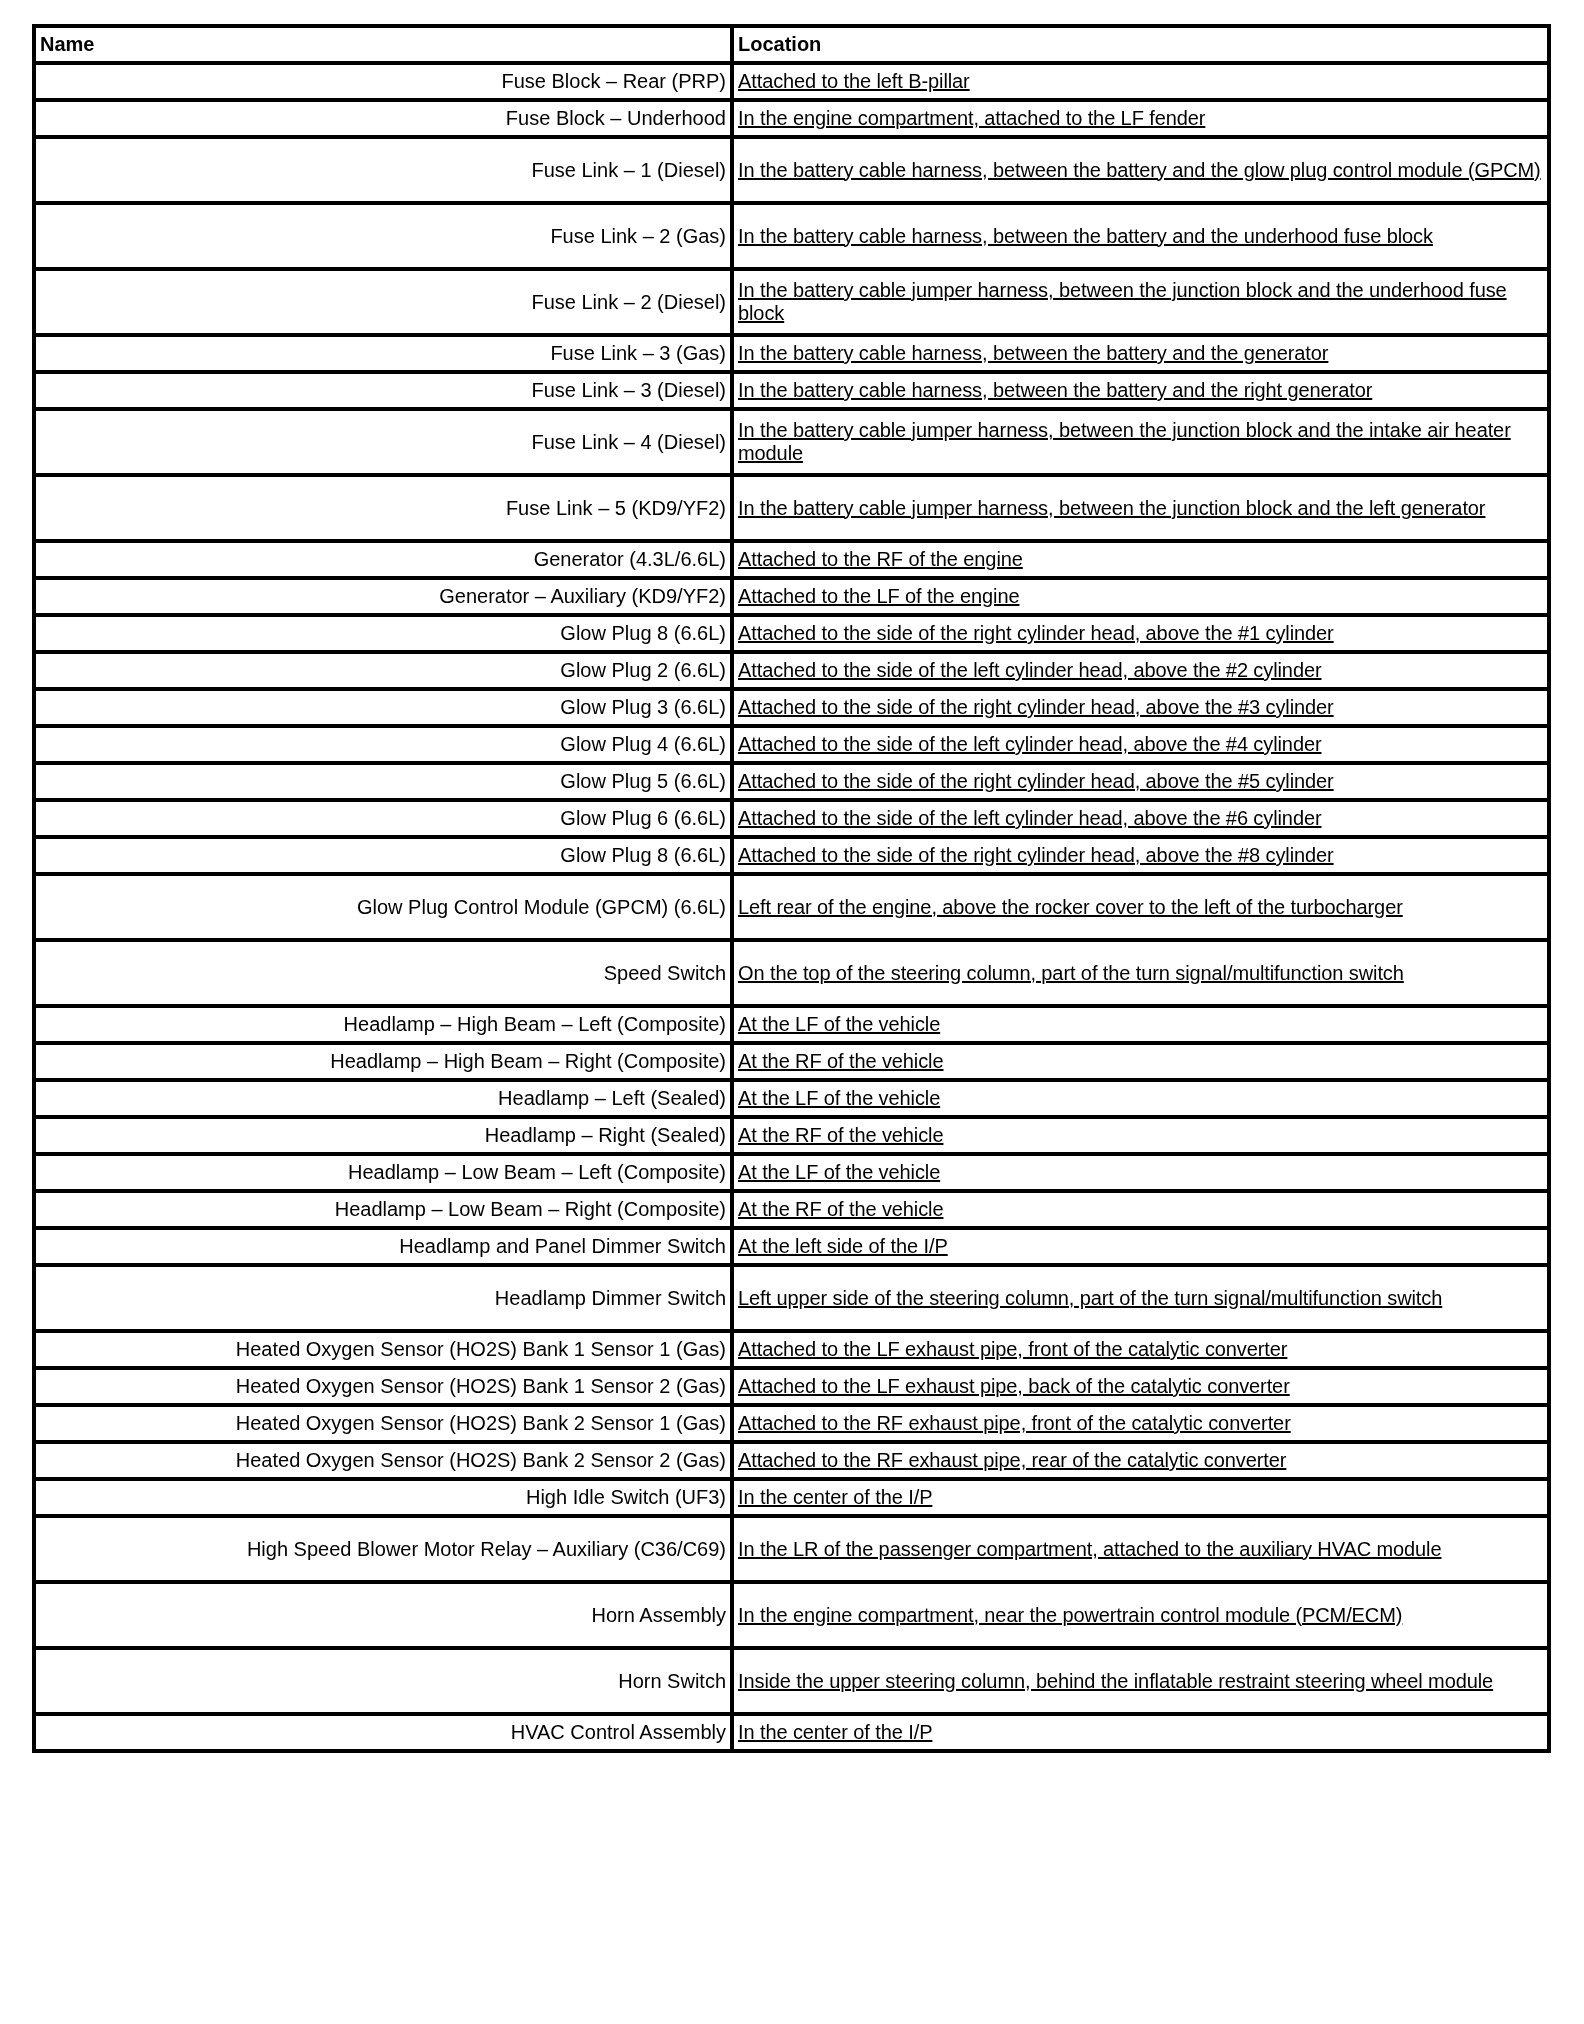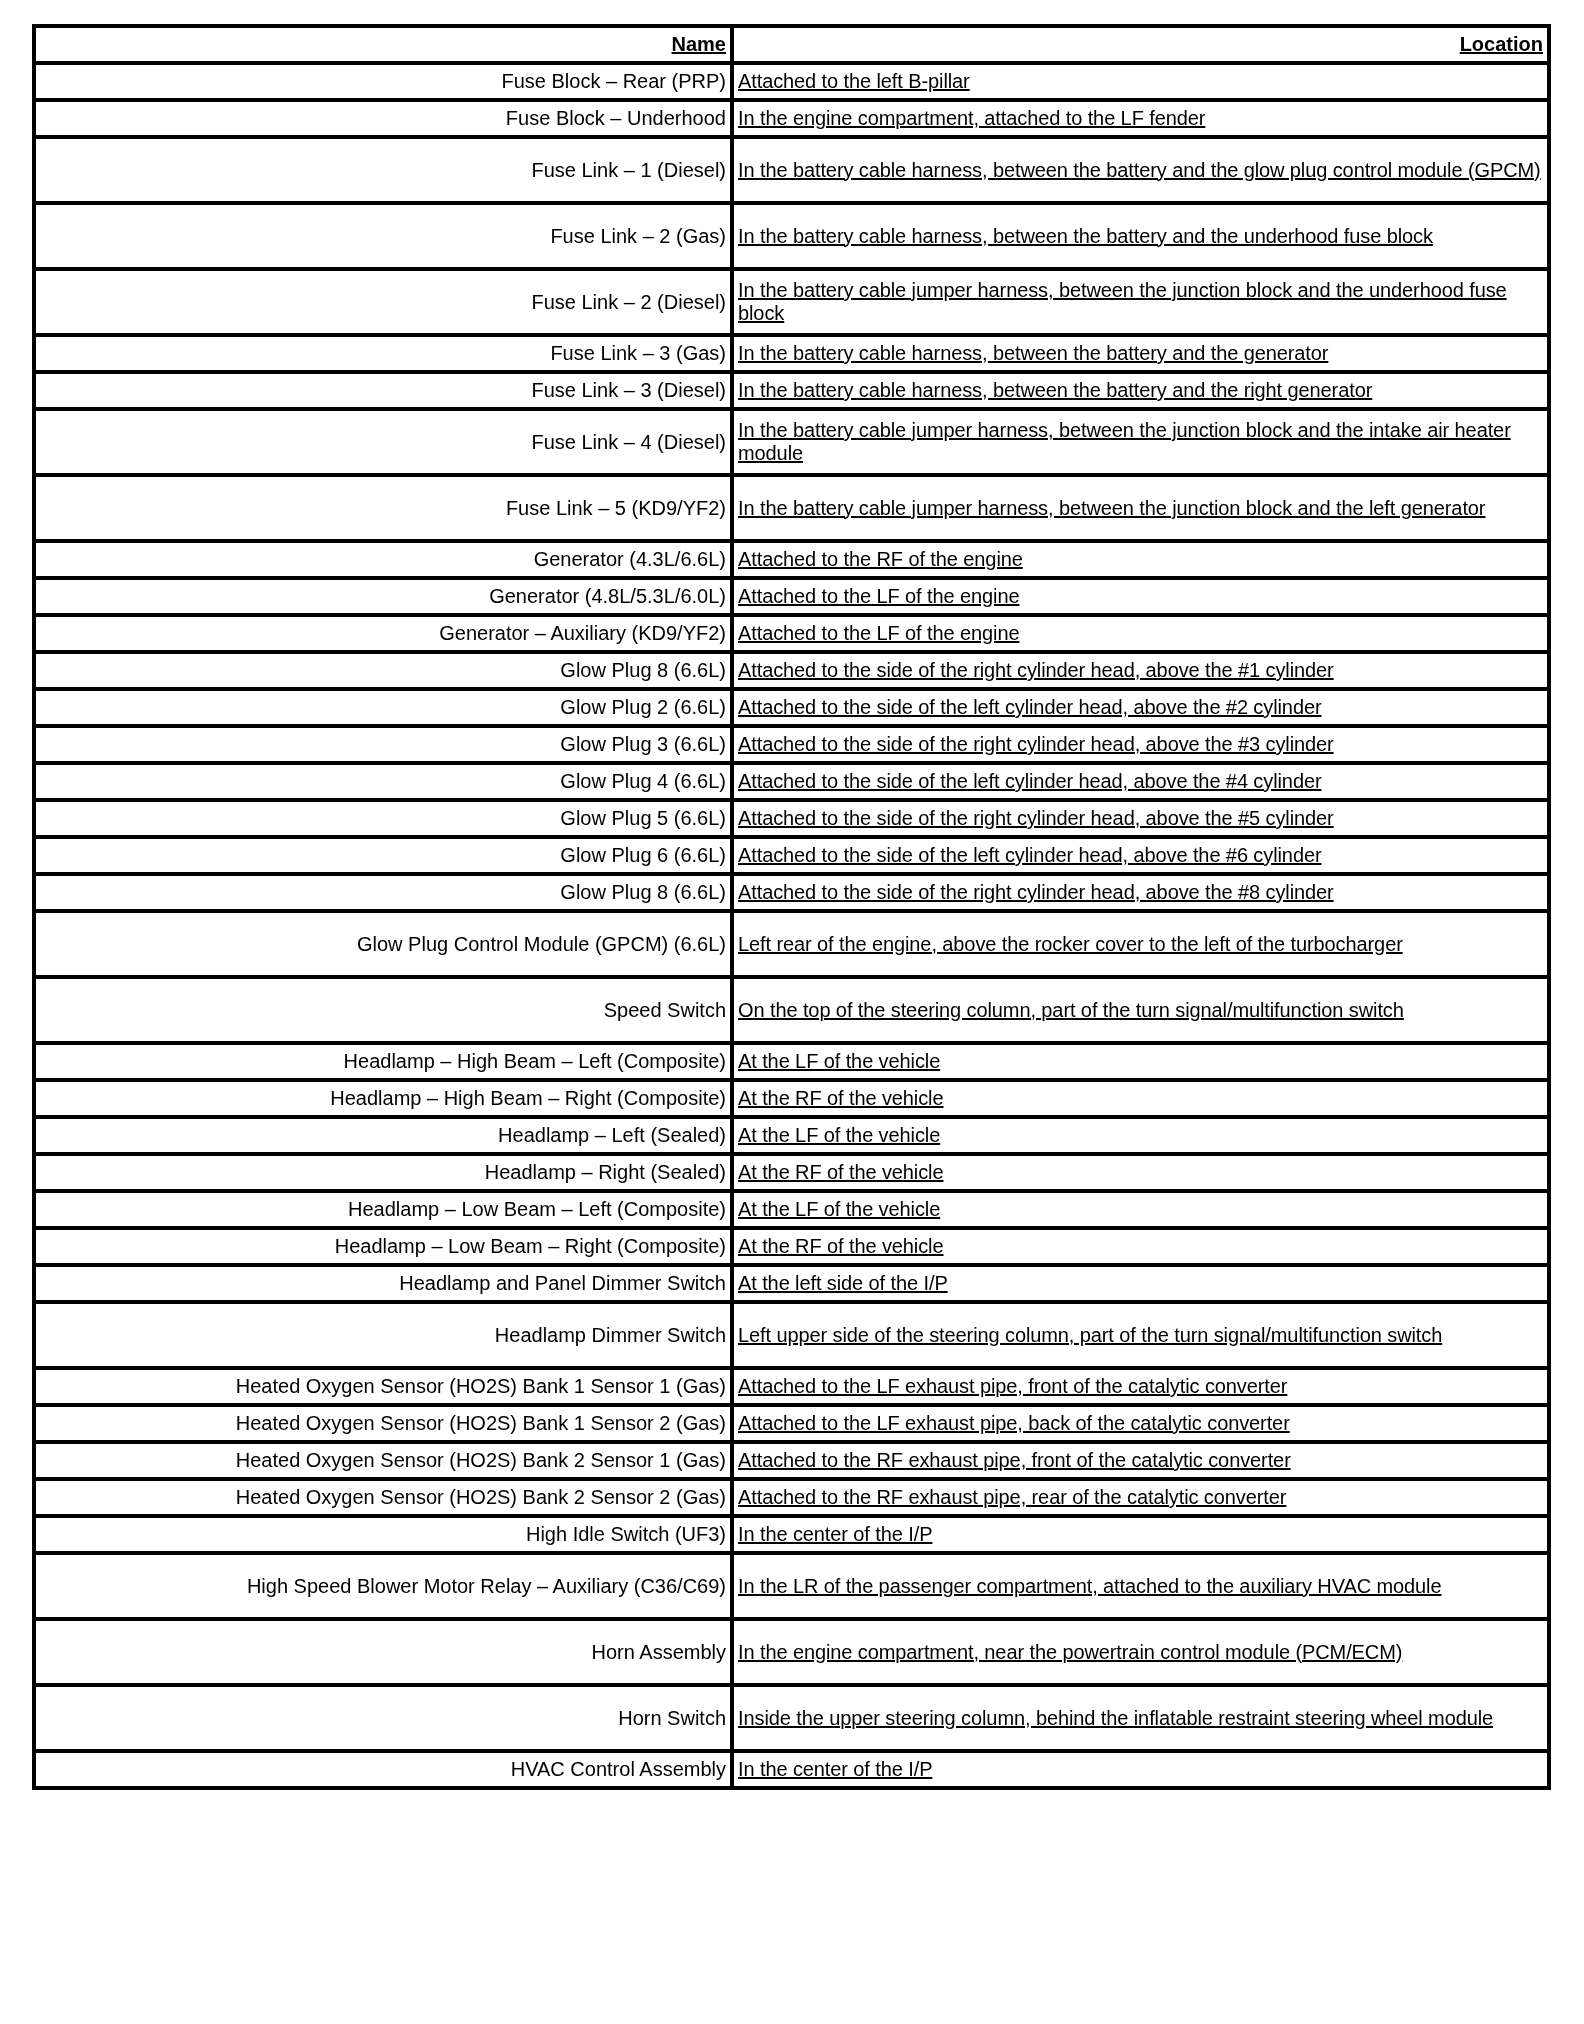--- a/index.html
+++ b/index.html
@@ -29,23 +29,22 @@
   table.component-table td {
     border: 4px solid #000000;
     padding: 0 4px;
     font-size: 20px;
     line-height: 23px;
     vertical-align: middle;
   }
   table.component-table th {
     height: 33px;
     font-weight: bold;
-    text-align: right;
+    text-align: left;
     font-size: 20px;
-    text-decoration: underline;
   }
   col.col-name { width: 698px; }
   col.col-location { width: 817px; }
   td.name-cell {
     text-align: right;
   }
   td.location-cell {
     text-align: left;
     padding-left: 3px;
     padding-right: 2px;
@@ -105,24 +104,20 @@
         </tr>
         <tr class="double">
           <td class="name-cell">Fuse Link – 5 (KD9/YF2)</td>
           <td class="location-cell">In the battery cable jumper harness, between the junction block and the left generator</td>
         </tr>
         <tr class="single">
           <td class="name-cell">Generator (4.3L/6.6L)</td>
           <td class="location-cell">Attached to the RF of the engine</td>
         </tr>
         <tr class="single">
-          <td class="name-cell">Generator (4.8L/5.3L/6.0L)</td>
-          <td class="location-cell">Attached to the LF of the engine</td>
-        </tr>
-        <tr class="single">
           <td class="name-cell">Generator – Auxiliary (KD9/YF2)</td>
           <td class="location-cell">Attached to the LF of the engine</td>
         </tr>
         <tr class="single">
           <td class="name-cell">Glow Plug 8 (6.6L)</td>
           <td class="location-cell">Attached to the side of the right cylinder head, above the #1 cylinder</td>
         </tr>
         <tr class="single">
           <td class="name-cell">Glow Plug 2 (6.6L)</td>
           <td class="location-cell">Attached to the side of the left cylinder head, above the #2 cylinder</td>

